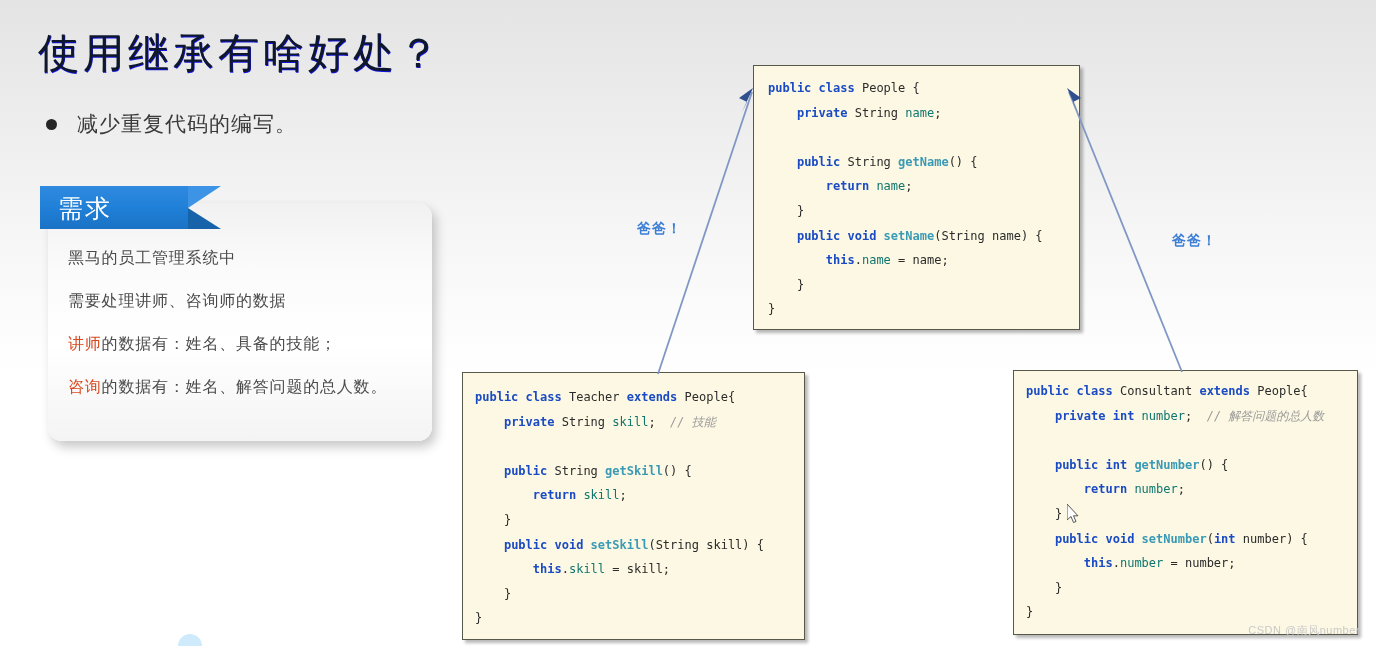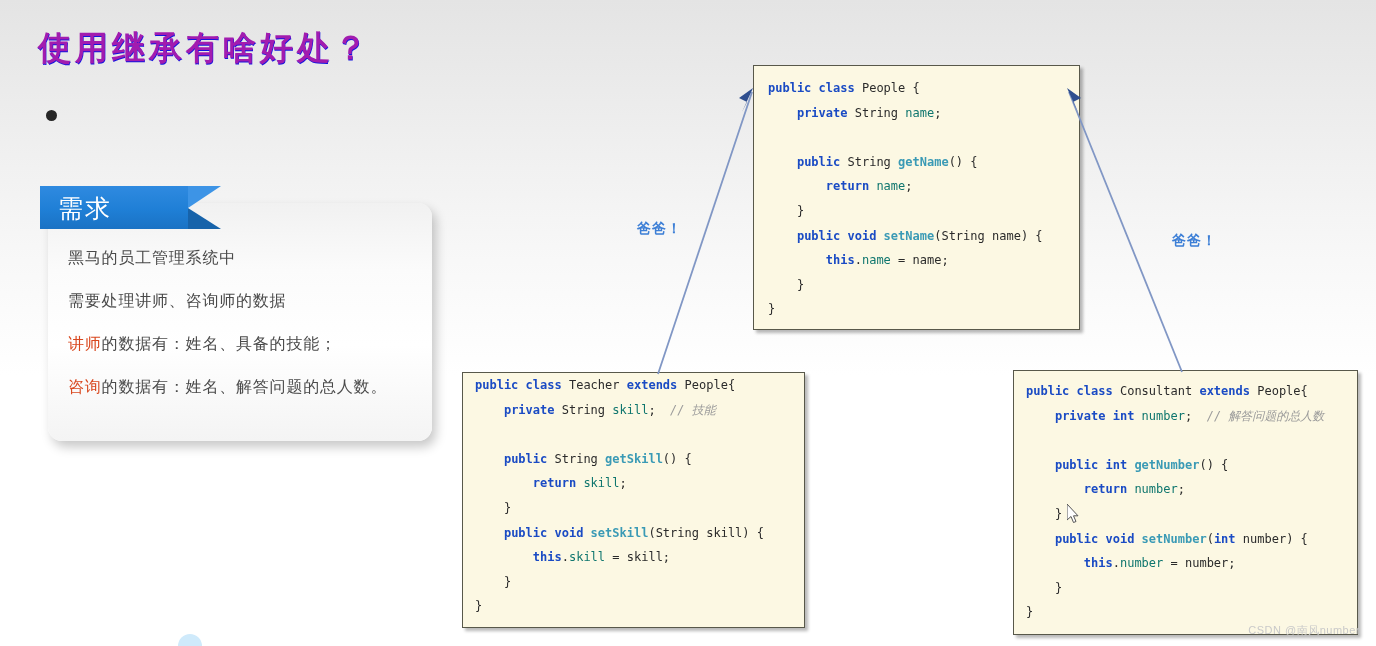--- a/index.html
+++ b/index.html
@@ -10,23 +10,23 @@
   body {
     position: relative;
     background: linear-gradient(to bottom, #e4e4e4 0%, #ededed 18%, #f7f7f7 38%, #ffffff 58%, #ffffff 100%);
     font-family: "Liberation Sans", "DejaVu Sans", sans-serif;
   }
 
   
   #slide-title {
     position: absolute;
     left: 38px; top: 26px;
-    font-size: 33px;
-    font-weight: bold;
-    color: #a21caf;
+    font-size: 41px;
+    font-weight: normal;
+    color: #0f172a;
     letter-spacing: 4px;
     font-family: "DejaVu Sans", "Liberation Sans", sans-serif;
     text-shadow: 0.5px 0.5px 0 #1414e0;
   }
 
   
   #bullet-row {
     position: absolute;
     left: 46px; top: 110px;
     display: flex;
@@ -101,21 +101,21 @@
     border: 1px solid #58584a;
     box-shadow: 3px 3px 3px rgba(0,0,0,0.28);
     font-family: "DejaVu Sans Mono", "Liberation Mono", monospace;
     font-size: 12px;
     line-height: 24.6px;
     white-space: pre;
     overflow: hidden;
     color: #222222;
   }
   #code-people    { left: 753px; top: 65px;  width: 311px; height: 253px; padding: 10px 0 0 14px; }
-  #code-teacher   { left: 462px; top: 372px; width: 329px; height: 254px; padding: 0 0 0 12px; }
+  #code-teacher   { left: 462px; top: 372px; width: 329px; height: 254px; padding: 12px 0 0 12px; }
   #code-consultant{ left: 1013px; top: 370px; width: 331px; height: 255px; padding: 8px 0 0 12px; }
 
   .kw  { color: #1a4bc4; font-weight: bold; }
   .typ { color: #2b2b2b; }
   .fld { color: #0f766e; }
   .mth { color: #3a9ab5; font-weight: bold; }
   .cmt { color: #9a9a9a; font-style: italic; }
   .cls { color: #2b2b2b; }
 
   
@@ -157,20 +157,21 @@
     width: 14px; height: 20px;
   }
 </style>
 </head>
 <body>
 
 <div id="slide-title">使用继承有啥好处？</div>
 
 <div id="bullet-row">
   <span id="bullet-dot"></span>
+  <span id="bullet-text">减少重复代码的编写。</span>
 </div>
 
 <div id="req-card"></div>
 <div id="req-ribbon-fold"></div>
 <div id="req-ribbon"></div>
 <div id="req-ribbon-label">需求</div>
 <div id="req-card-body">
     <div class="req-line">黑马的员工管理系统中</div>
     <div class="req-line">需要处理讲师、咨询师的数据</div>
     <div class="req-line"><span class="req-hl">讲师</span>的数据有：姓名、具备的技能；</div>

